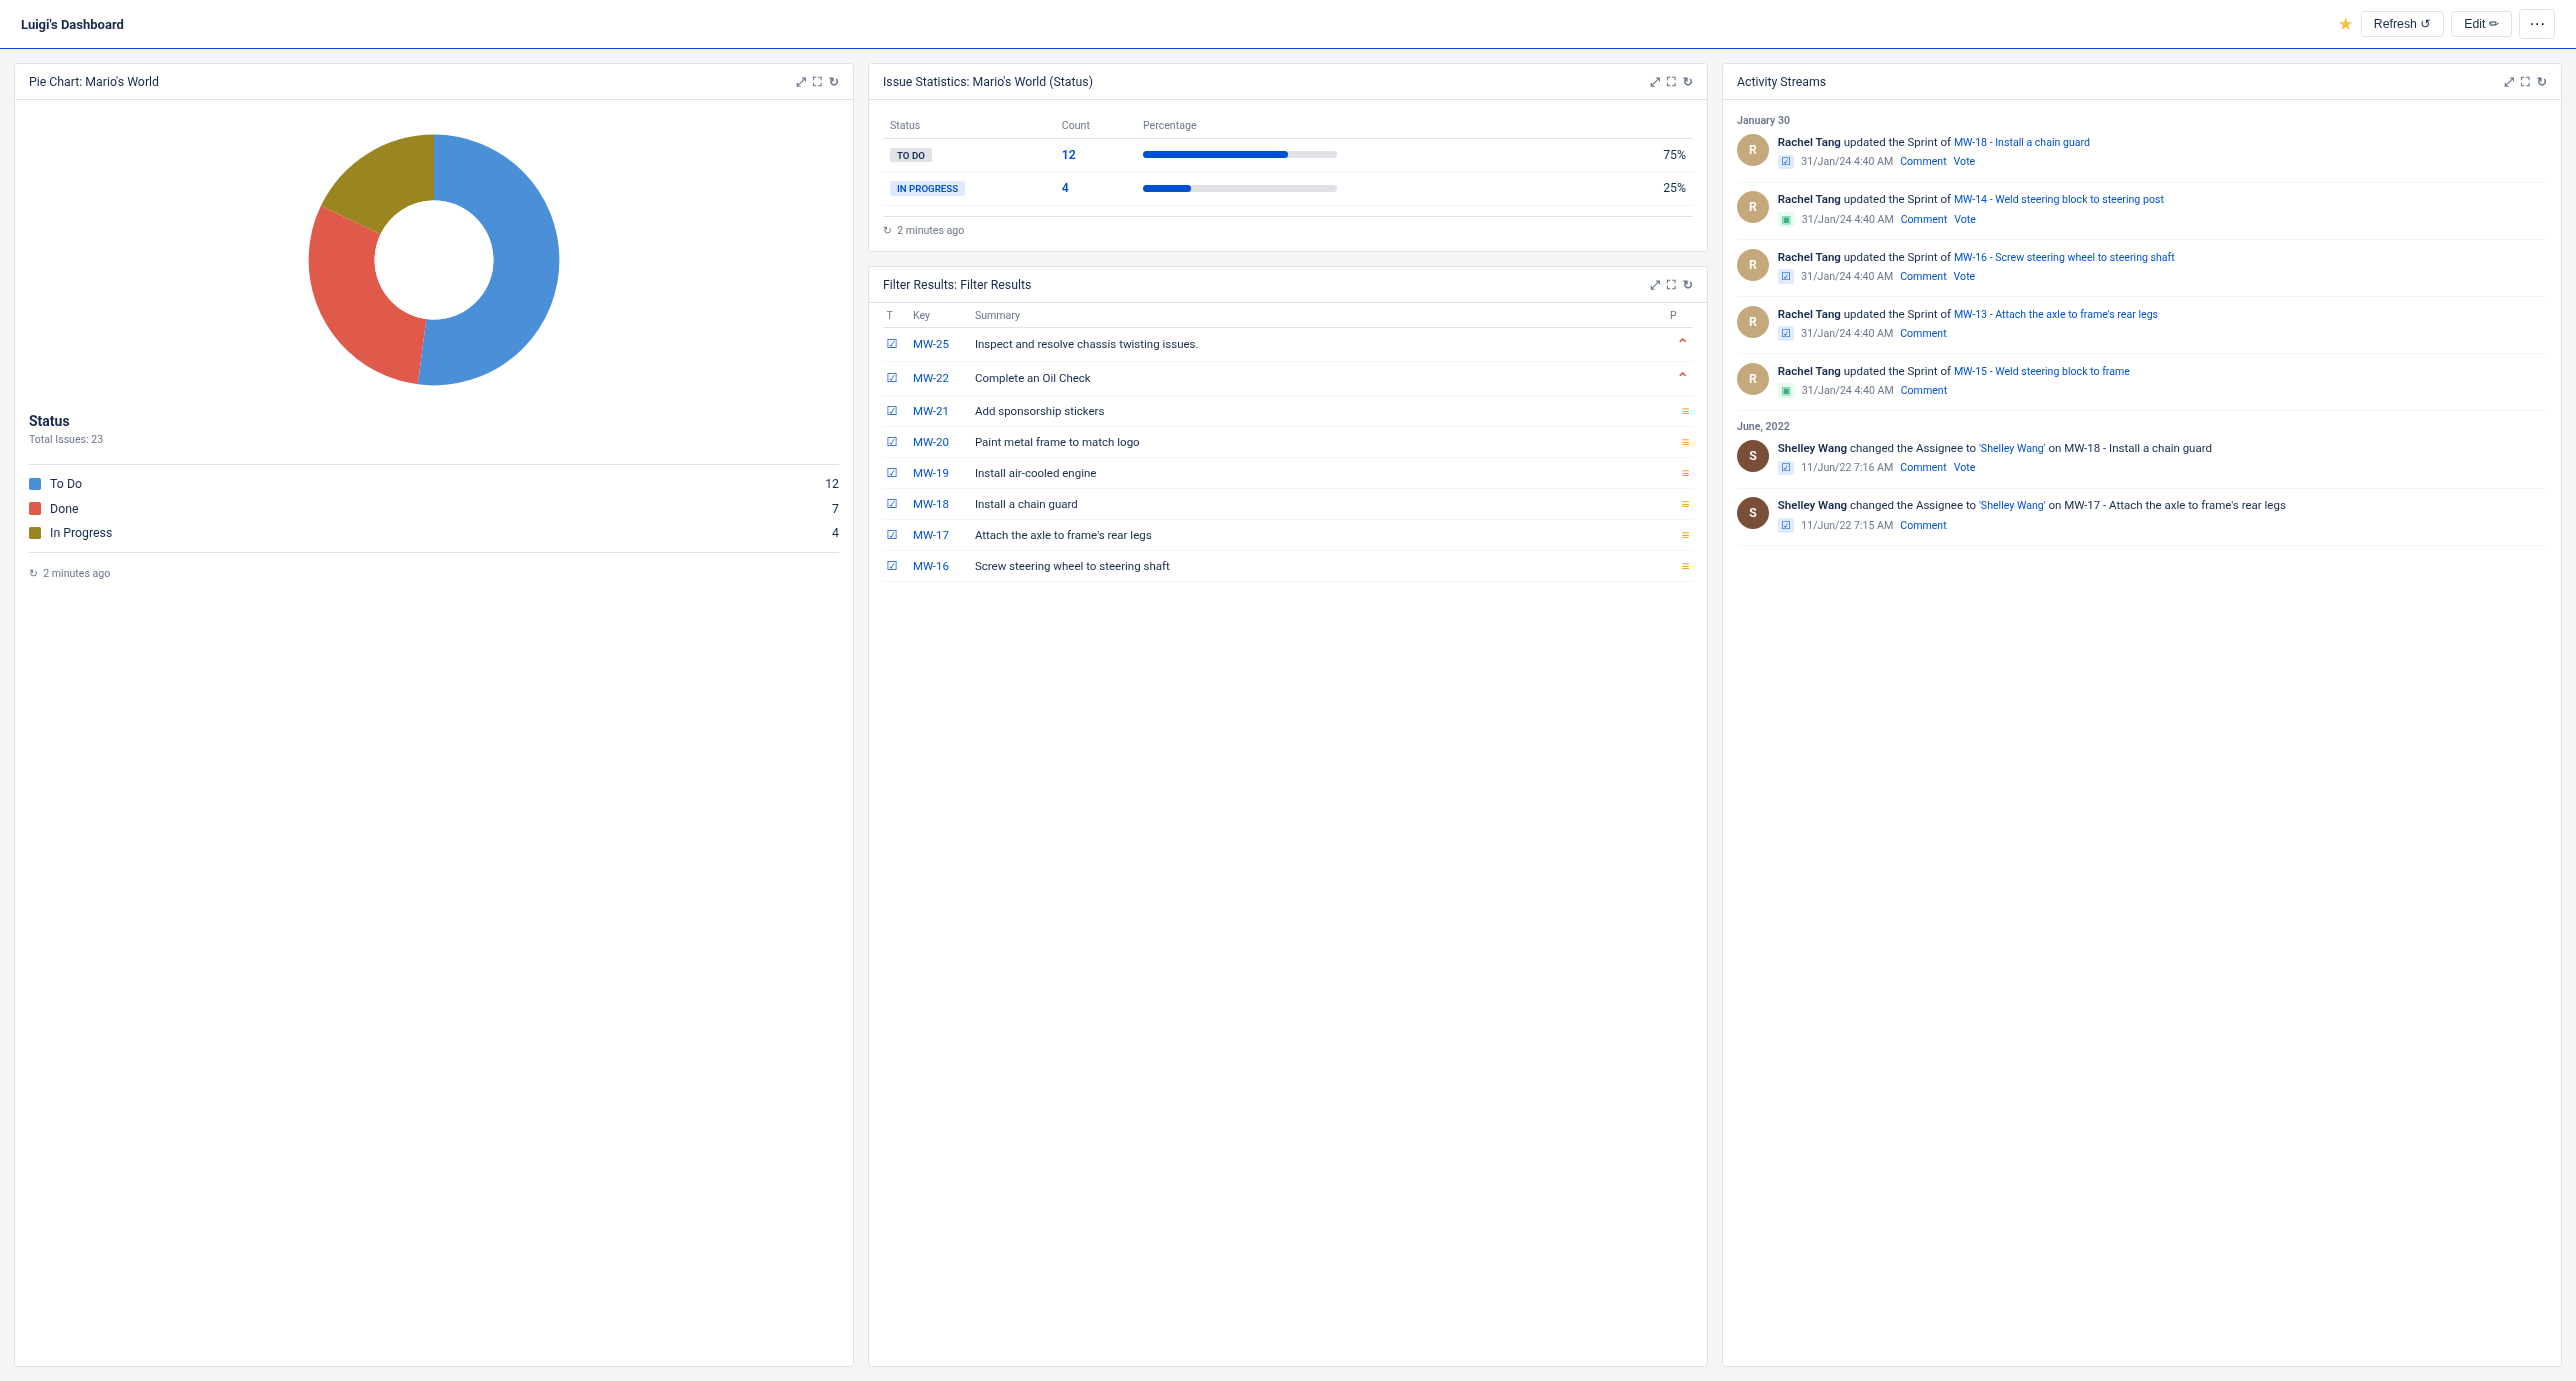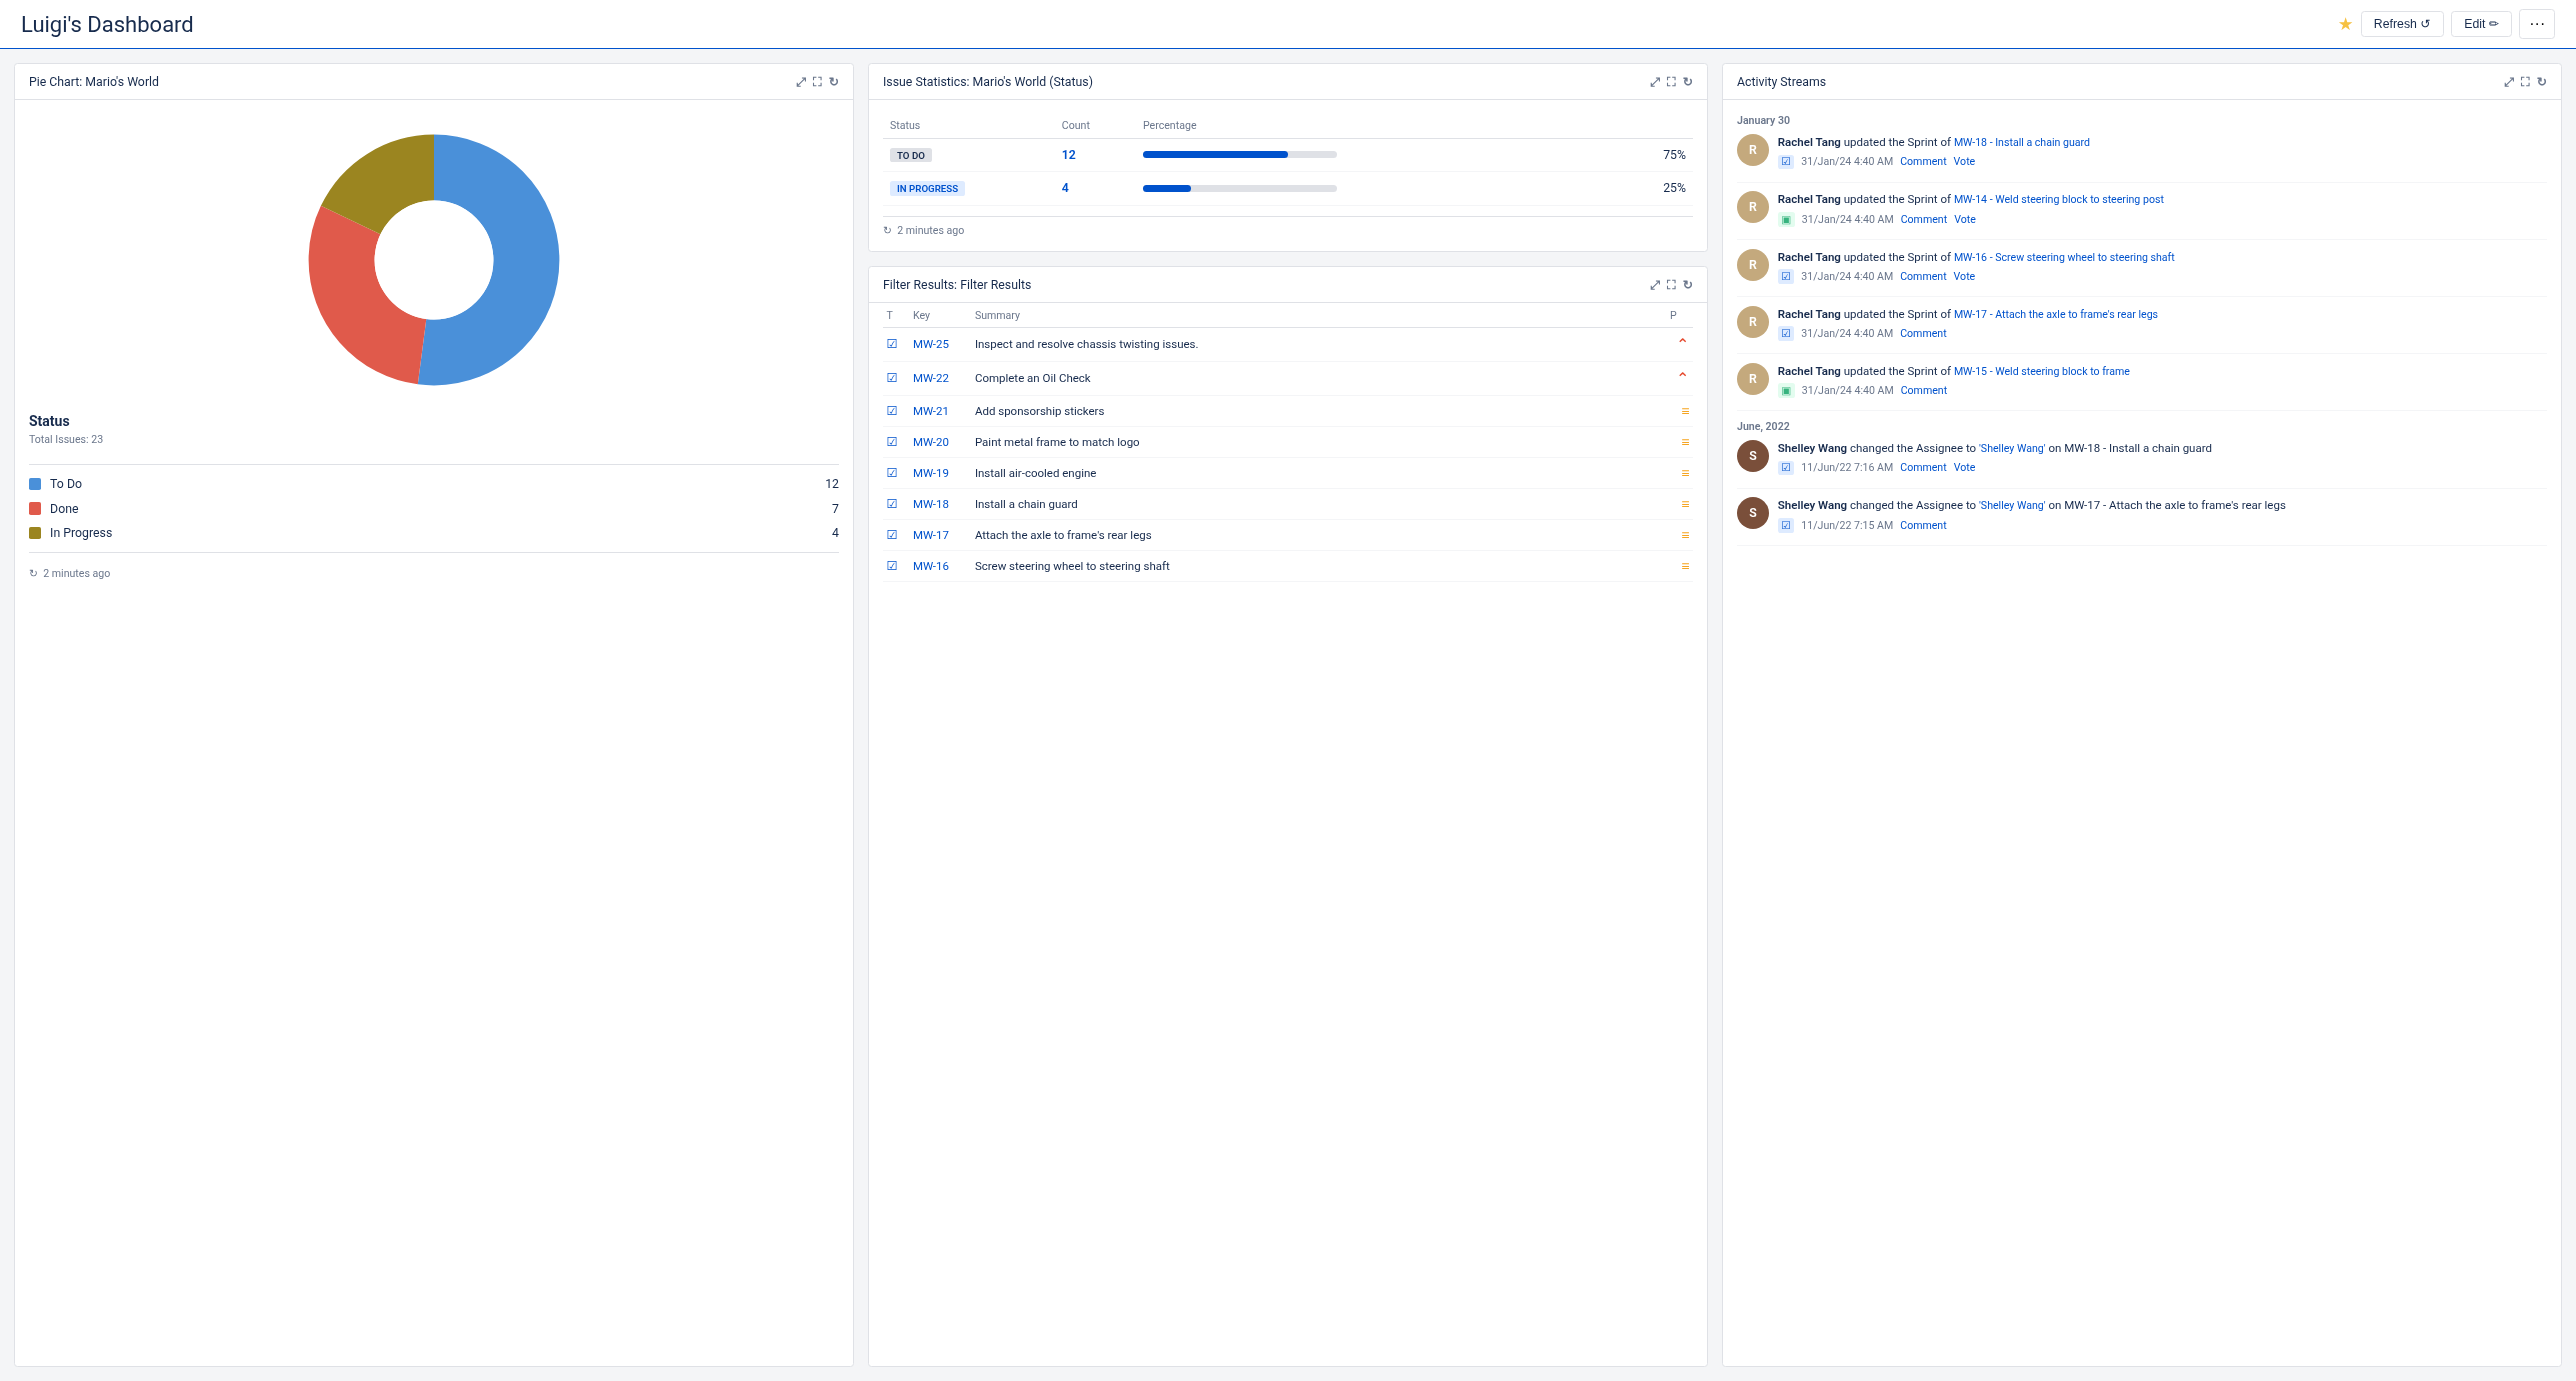--- a/index.html
+++ b/index.html
@@ -4,21 +4,21 @@
   <style>
     * { box-sizing: border-box; margin: 0; padding: 0; }
     body { font-family: -apple-system, BlinkMacSystemFont, 'Segoe UI', Roboto, sans-serif; background: #f4f5f7; color: #172b4d; font-size: 12.3px; }
 
     
     .header {
       display: flex; align-items: center; justify-content: space-between;
       padding: 8.8px 21px; background: #fff; border-bottom: 1.8px solid #0052cc;
       height: 49px;
     }
-    .header-title { font-size: 22px; font-weight: 400; color: #172b4d; }
+    .header-title { font-size: 13px; font-weight: 700; color: #172b4d; }
     .header-actions { display: flex; align-items: center; gap: 7px; }
     .star-icon { color: #f6c142; font-size: 17.6px; cursor: pointer; }
     .header-btn {
       display: flex; align-items: center; gap: 5.3px; padding: 5.3px 12.3px;
       border: 0.9px solid #dfe1e6; border-radius: 3.5px; background: #fff;
       cursor: pointer; font-size: 12.3px; color: #172b4d;
     }
     .more-btn { padding: 5.3px 8.8px; border: 0.9px solid #dfe1e6; border-radius: 3.5px; background: #fff; cursor: pointer; font-size: 16px; }
 
     
@@ -367,21 +367,21 @@
           <span>31/Jan/24 4:40 AM</span>
           <a class="activity-link">Comment</a> 
                 <a class="activity-link">Vote</a>
         </div>
       </div>
     </div>
           <hr class="activity-item-separator">
           <div class="activity-item">
       <div class="person-circle" style="background:#c4a97d">R</div>
       <div class="activity-content">
-        <div class="activity-text"><strong>Rachel Tang</strong> updated the Sprint of <a class="activity-link">MW-17 - Attach the axle to frame's rear legs</a></div>
+        <div class="activity-text"><strong>Rachel Tang</strong> updated the Sprint of <a class="activity-link">MW-13 - Attach the axle to frame's rear legs</a></div>
         <div class="activity-meta">
           <span style="color:#0052cc;font-size:10.6px;background:#deebff;border-radius:2.6px;padding:0.9px 3.5px">☑</span>
           <span>31/Jan/24 4:40 AM</span>
           <a class="activity-link">Comment</a>
         </div>
       </div>
     </div>
           <hr class="activity-item-separator">
           <div class="activity-item">
       <div class="person-circle" style="background:#c4a97d">R</div>

